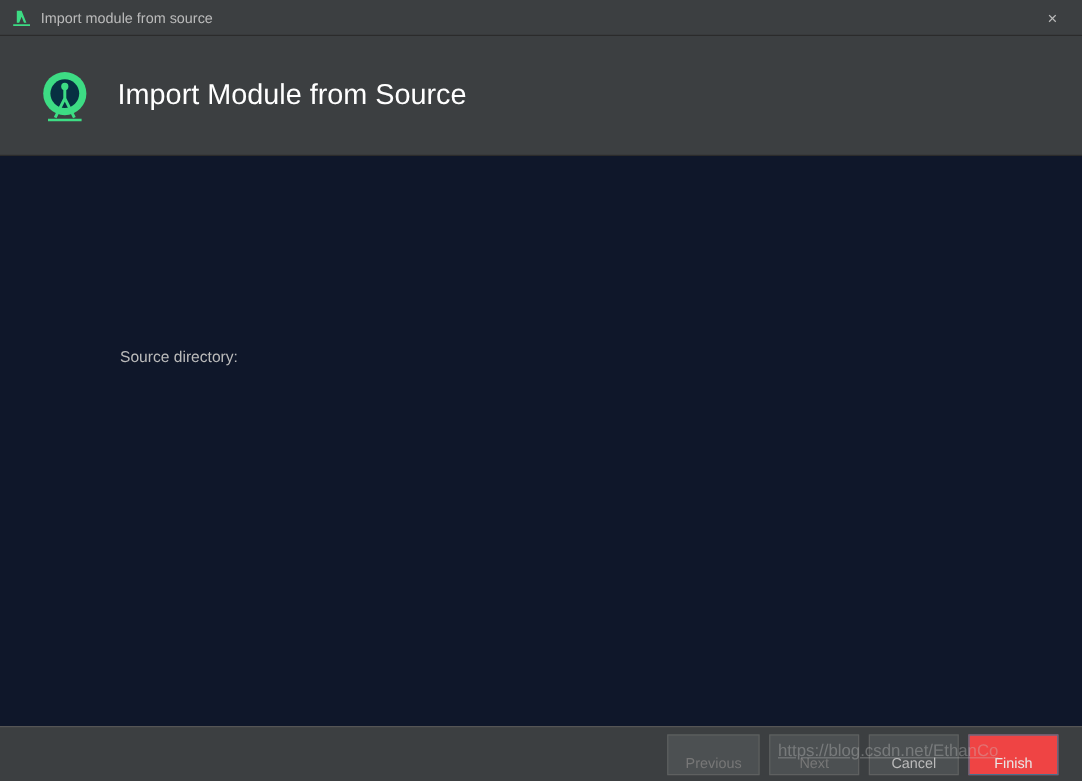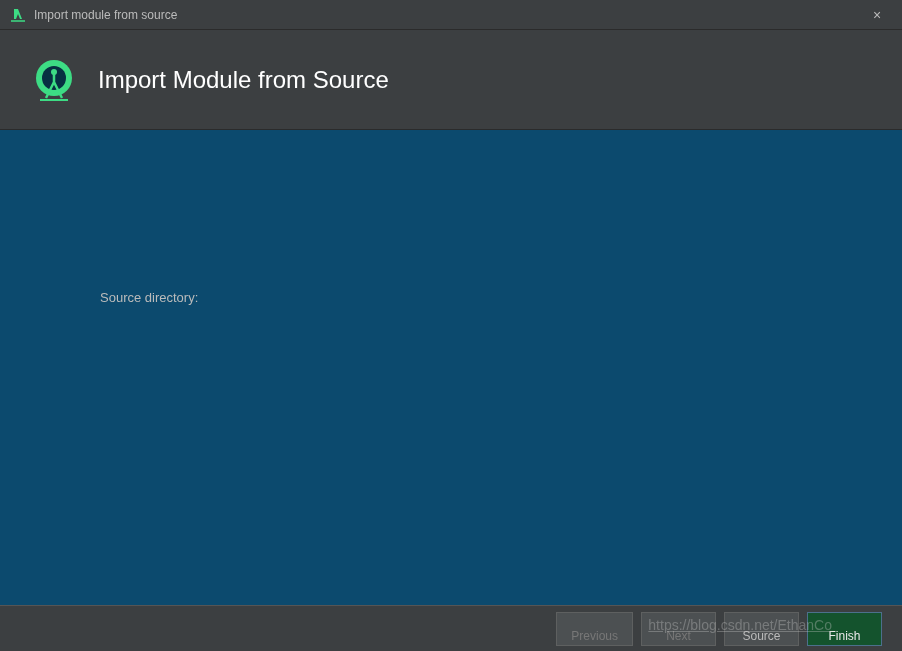--- a/index.html
+++ b/index.html
@@ -56,21 +56,21 @@
       height: 48px;
       margin-right: 20px;
     }
     .header-title {
       color: #ffffff;
       font-size: 24px;
       font-weight: normal;
     }
     .content {
       height: 475px;
-      background: #0c4a6e;
+      background: #0f172a;
       display: flex;
       align-items: center;
       padding: 0 100px;
       position: relative;
     }
     .field-row {
       display: flex;
       align-items: center;
       width: 100%;
       margin-top: -140px;
@@ -127,21 +127,21 @@
       color: #bbbbbb;
       font-size: 12px;
       cursor: pointer;
       padding: 16px 14px;
     }
     .btn:disabled {
       color: #777;
       cursor: default;
     }
     .btn-primary {
-      background: #14532d;
+      background: #ef4444;
       border: 1px solid #4c708c;
       color: #e8e8e8;
     }
     .watermark {
       position: absolute;
       bottom: 18px;
       right: 70px;
       color: rgba(200,200,200,0.35);
       font-size: 14px;
       pointer-events: none;
@@ -177,17 +177,17 @@
 
 <div class="content">
   <div class="field-row">
     <span class="field-label">Source directory:</span>
   </div>
 </div>
 
 <div class="footer">
   <button class="btn" disabled="">Previous</button>
   <button class="btn" disabled="">Next</button>
-  <button class="btn">Source</button>
+  <button class="btn">Cancel</button>
   <button class="btn btn-primary">Finish</button>
 </div>
 
 <div class="watermark">https://blog.csdn.net/EthanCo</div>
 
 </body></html>

